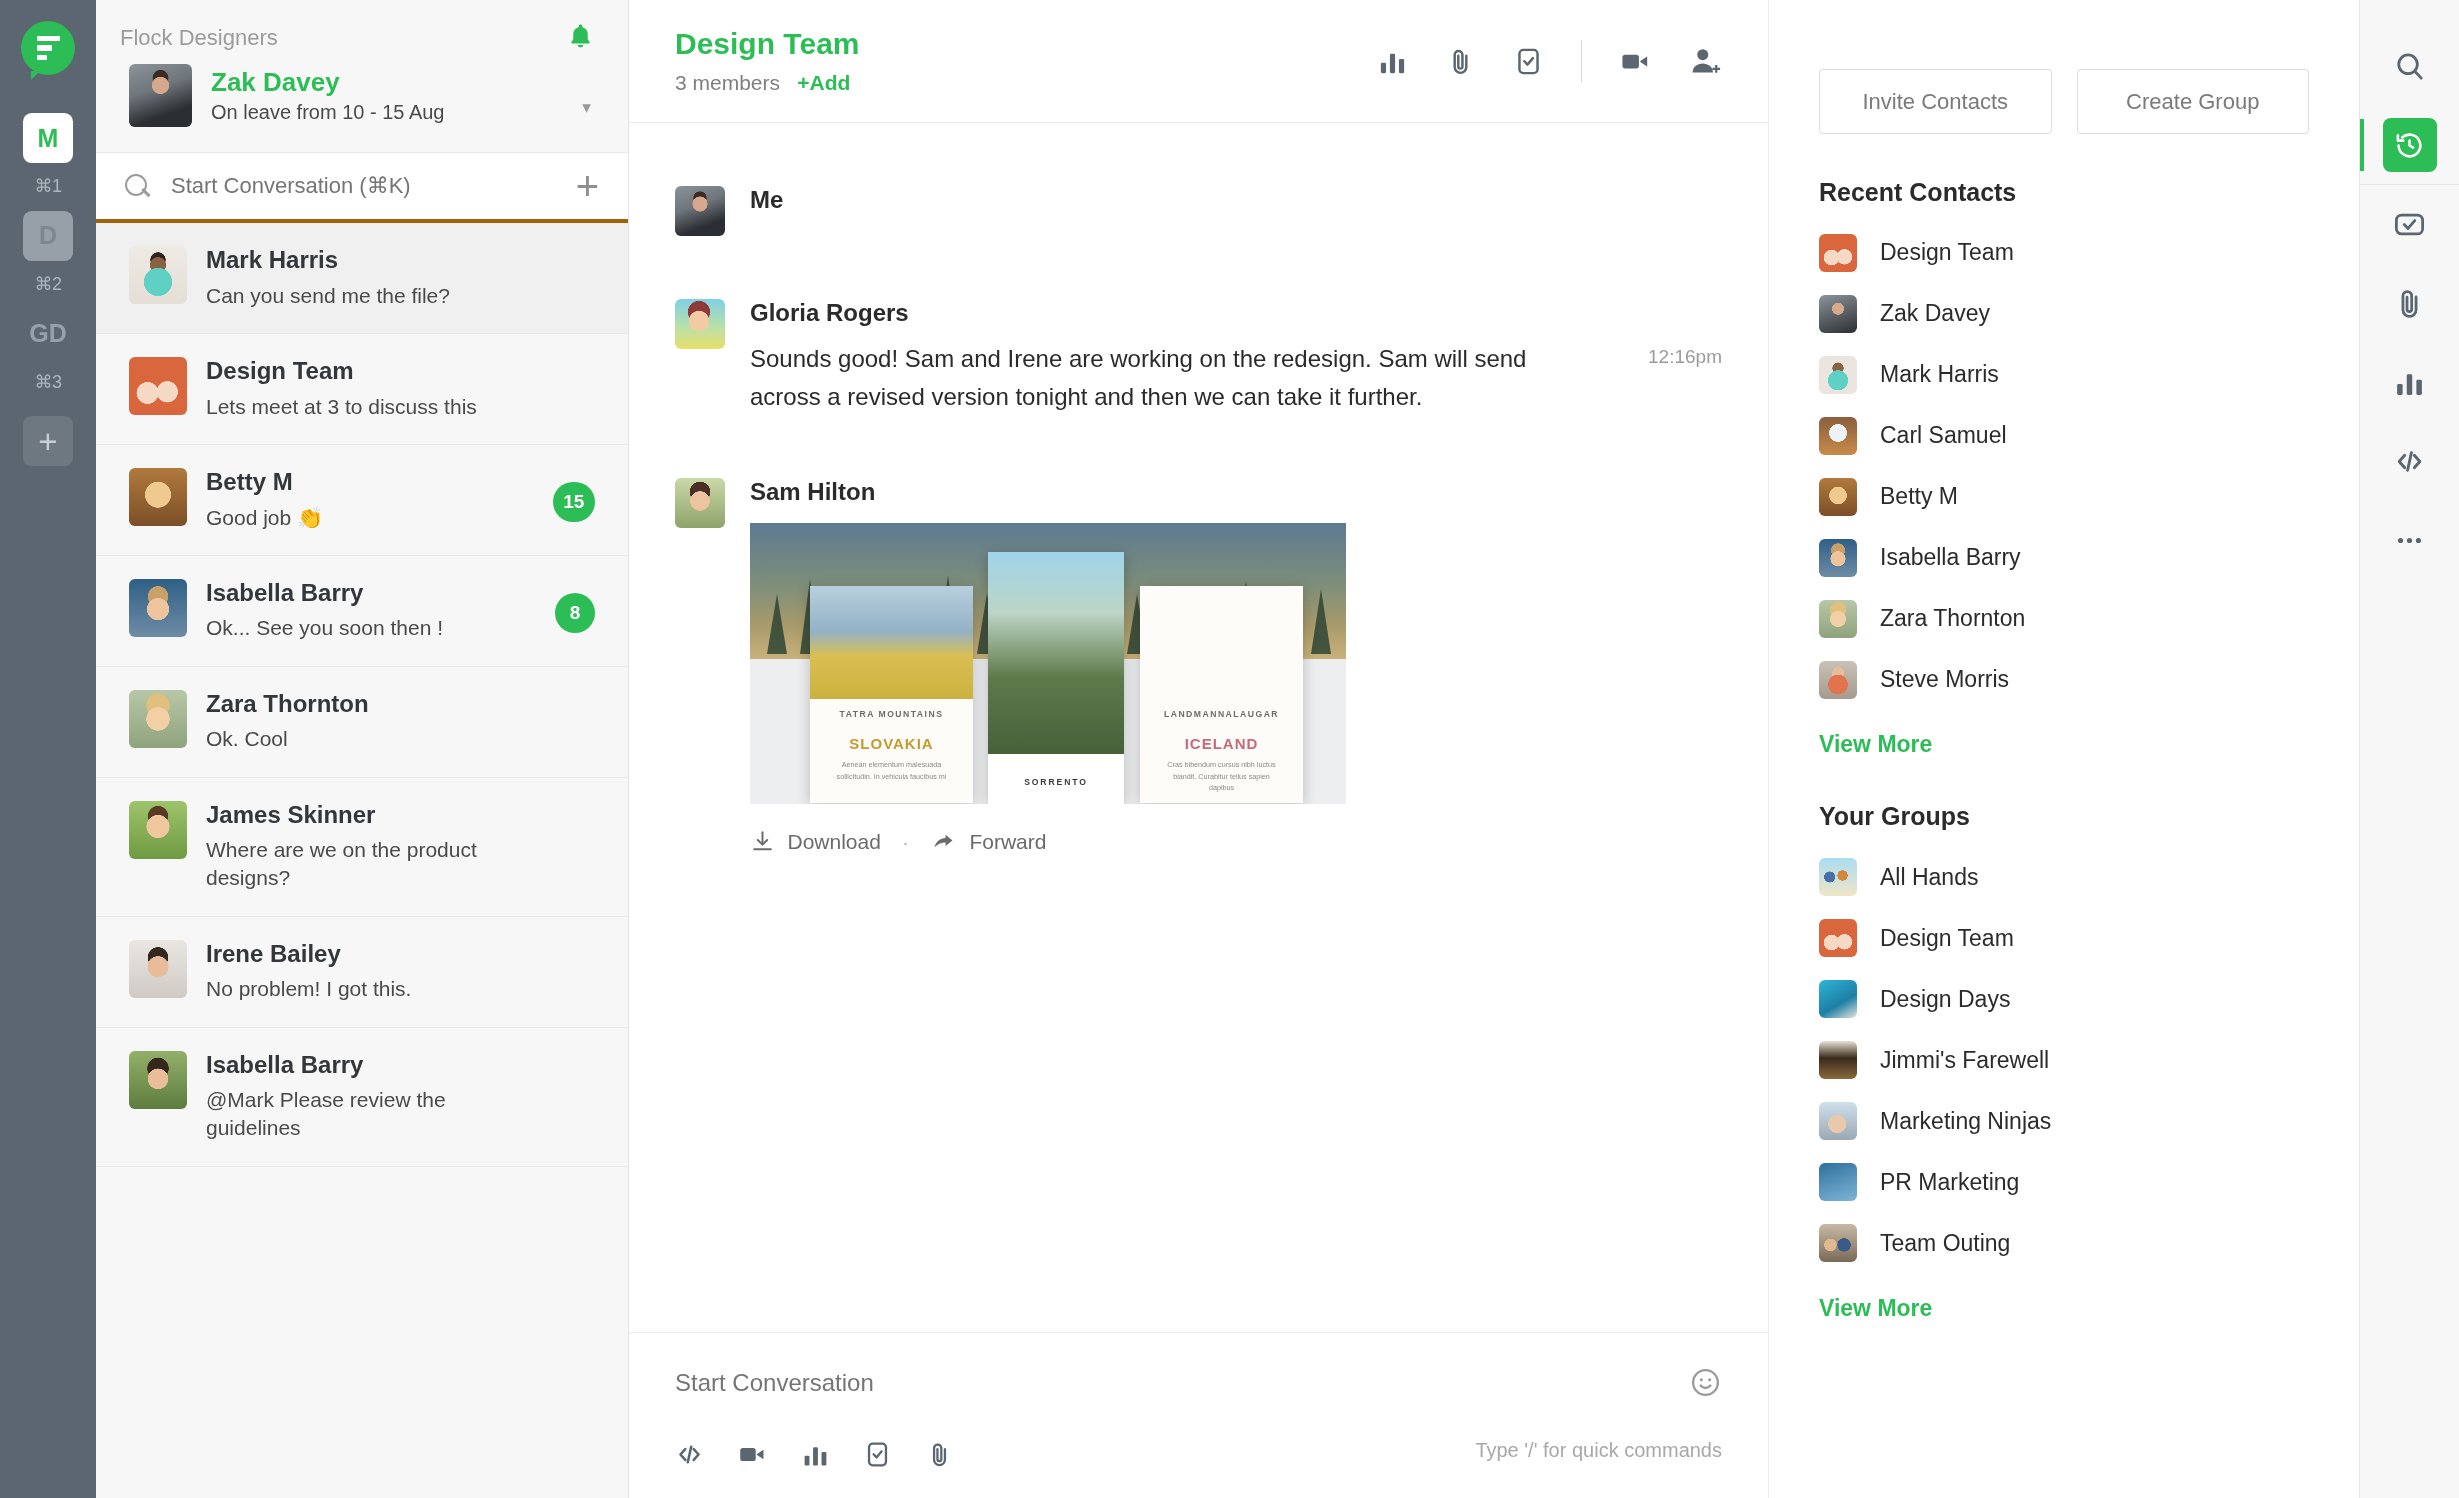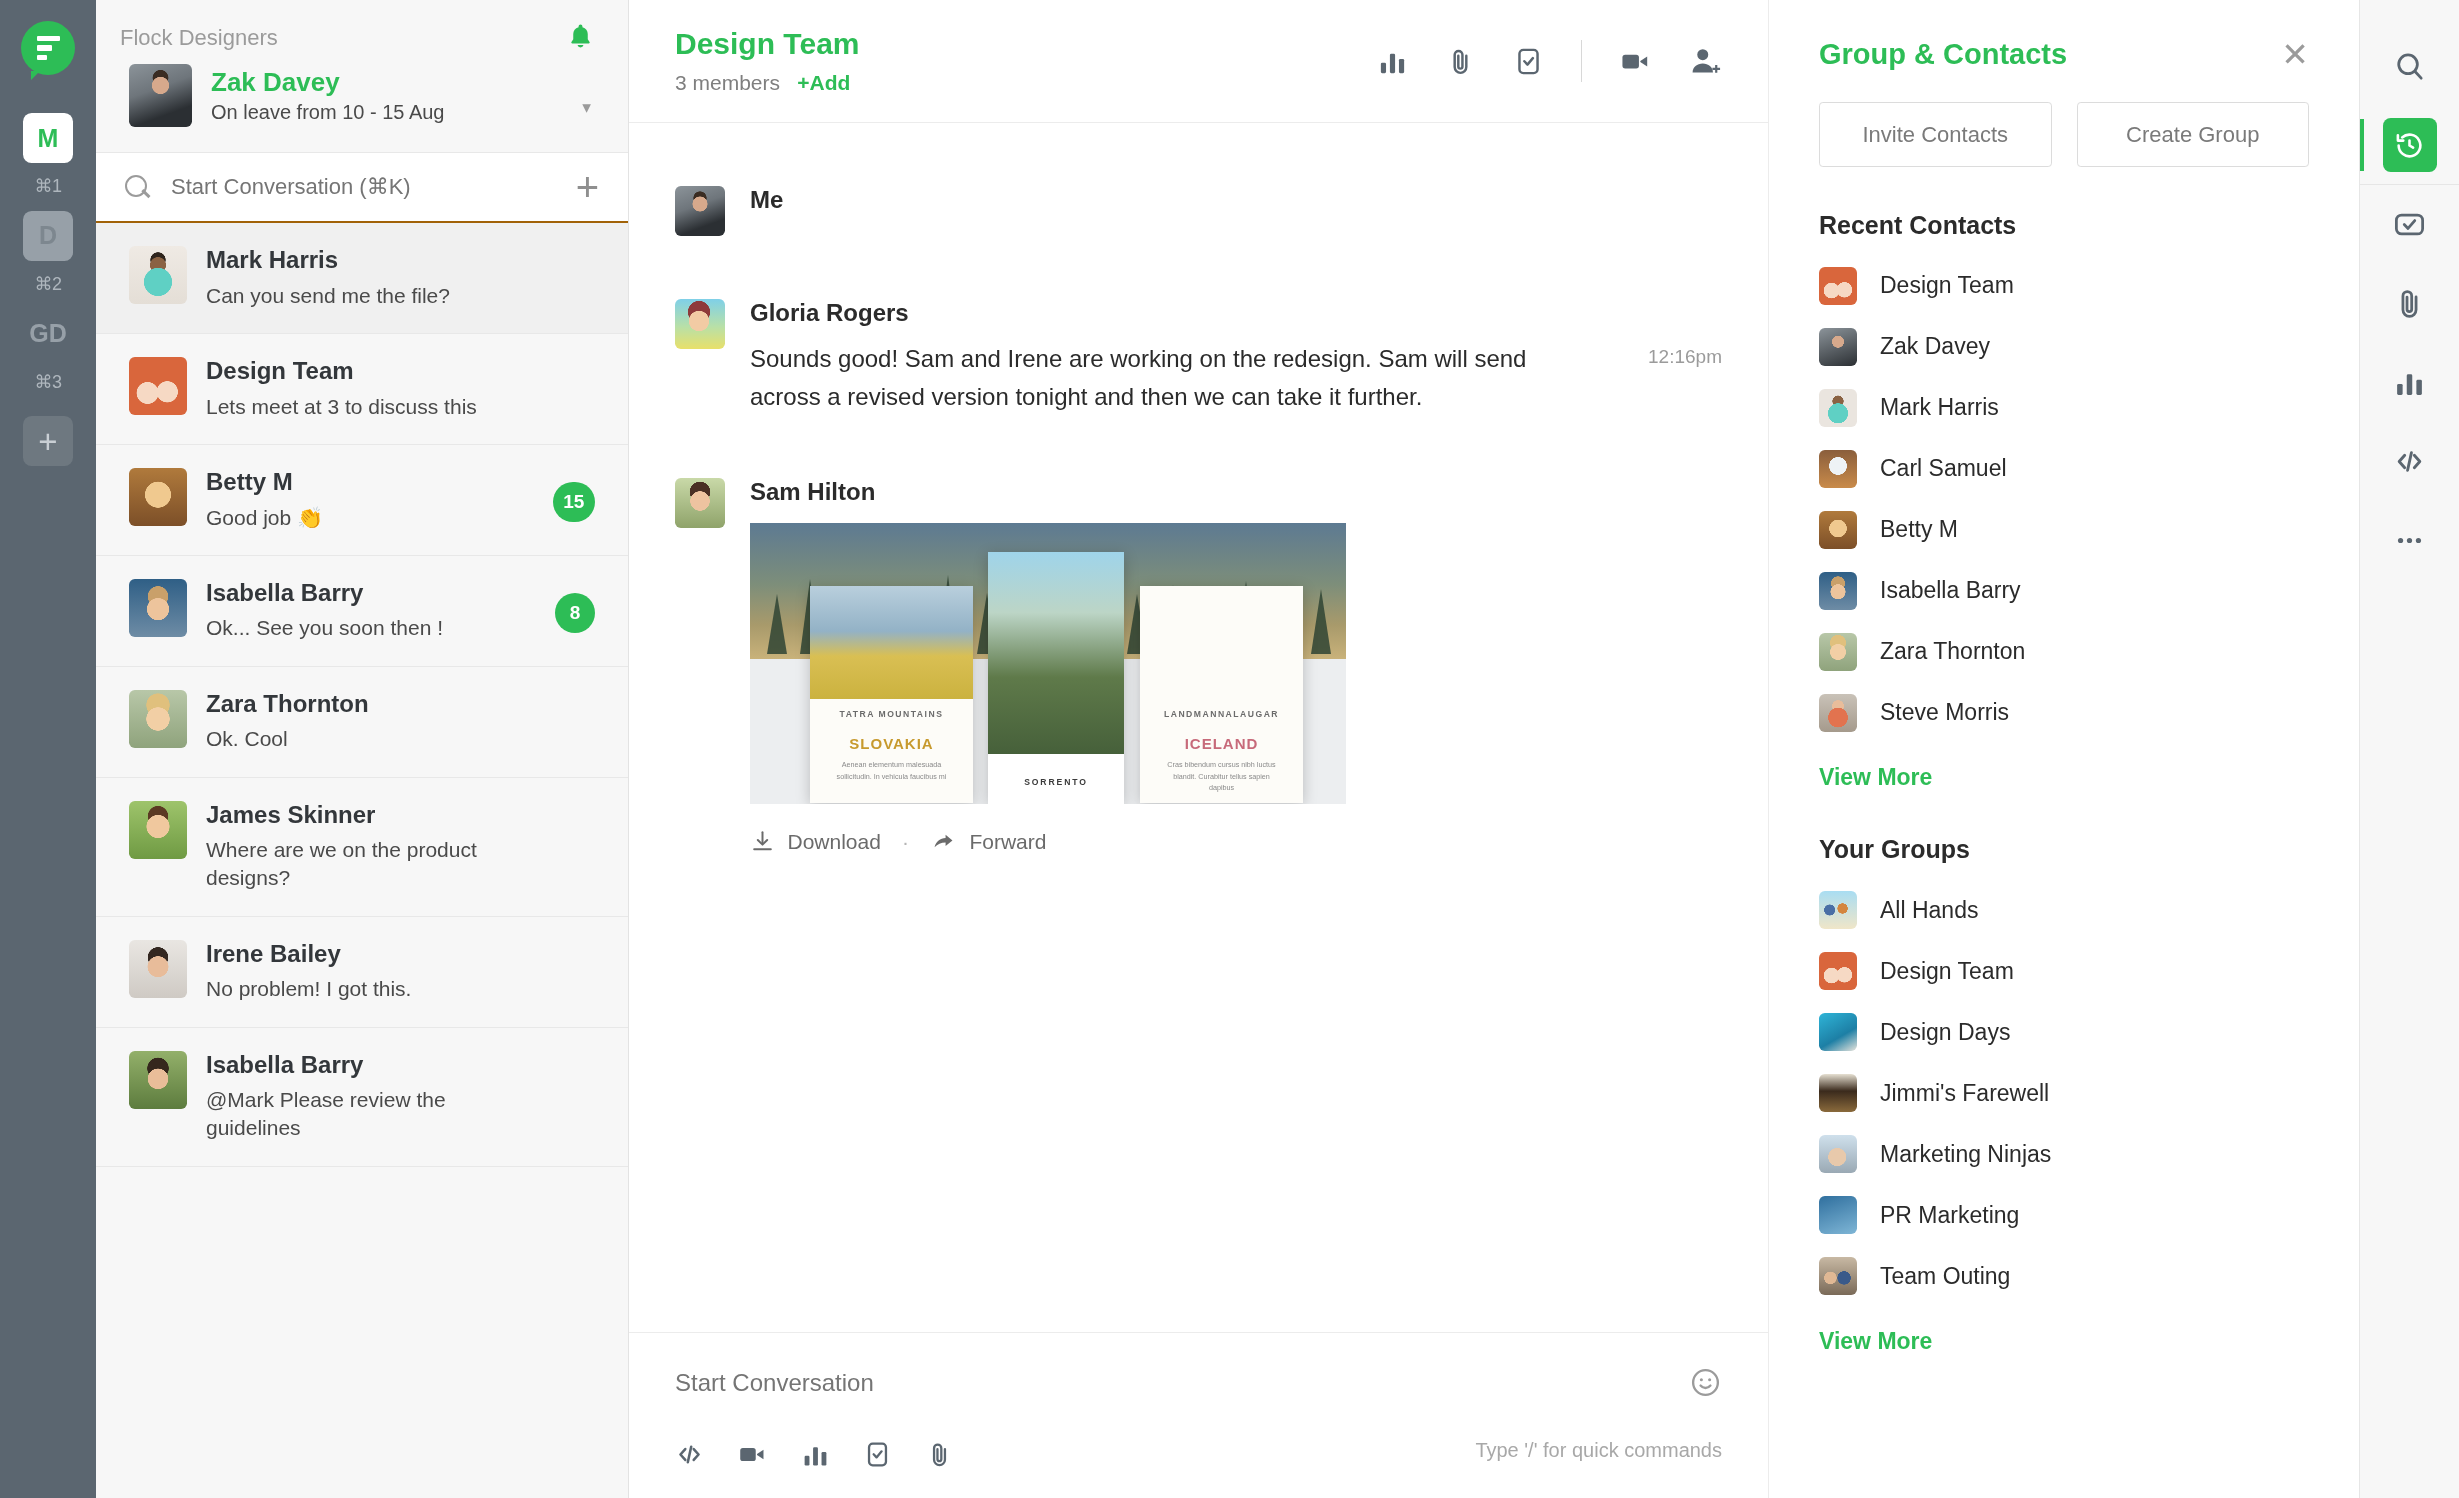--- a/index.html
+++ b/index.html
@@ -77,21 +77,21 @@
   .av-40 { width: 38px; height: 38px; }
   .av-52 { width: 50px; height: 50px; }
   .sb-profile-text { margin-left: 19px; }
   .sb-name { font-size: 26px; font-weight: bold; color: #2dbd56; line-height: 1.15; }
   .sb-status { font-size: 20px; color: #4a4a4a; margin-top: 3.8px; }
   .sb-caret { position: absolute; right: 37px; top: 46px; color: #9b9b9b; font-size: 17.3px; }
 
   .sb-search {
     display: flex; align-items: center;
     background: #ffffff;
-    border-top: 1px solid #e8e8e8; border-bottom: 2px solid #a16207;
+    border-top: 1px solid #e8e8e8; border-bottom: 4px solid #a16207;
     padding: 0 29px; height: 71px;
   }
   .sb-search .magnifier { width: 25px; height: 25px; position: relative; flex: 0 0 25px; }
   .sb-search .magnifier::before {
     content: ""; position: absolute; left: 0; top: 0;
     width: 18px; height: 18px; border: 2.9px solid #9b9b9b; border-radius: 50%;
   }
   .sb-search .magnifier::after {
     content: ""; position: absolute; left: 16.3px; top: 17.3px;
     width: 9.6px; height: 2.9px; background: #9b9b9b; transform: rotate(45deg);
@@ -590,24 +590,20 @@
                 <path d="M16.5 7.5v8.8a4.5 4.5 0 0 1-9 0V6.8a3 3 0 0 1 6 0v9.1a1.6 1.6 0 0 1-3.2 0V7.6"></path>
               </svg>
           </span>
         </span>
         <span class="comp-hint">Type '/' for quick commands</span>
       </div>
     </div>
   </div>
 
   <div class="panel">
-    <div class="panel-head">
-      <div class="panel-title">Group &amp; Contacts</div>
-      <div class="panel-close">✕</div>
-    </div>
 
     <div class="panel-btns">
       <button class="panel-btn">Invite Contacts</button>
       <button class="panel-btn">Create Group</button>
     </div>
 
     <div class="panel-sec">Recent Contacts</div>
     <div class="panel-list">
       <div class="panel-row">
         <span class="avatar av-40" style="background:#d9663c">

